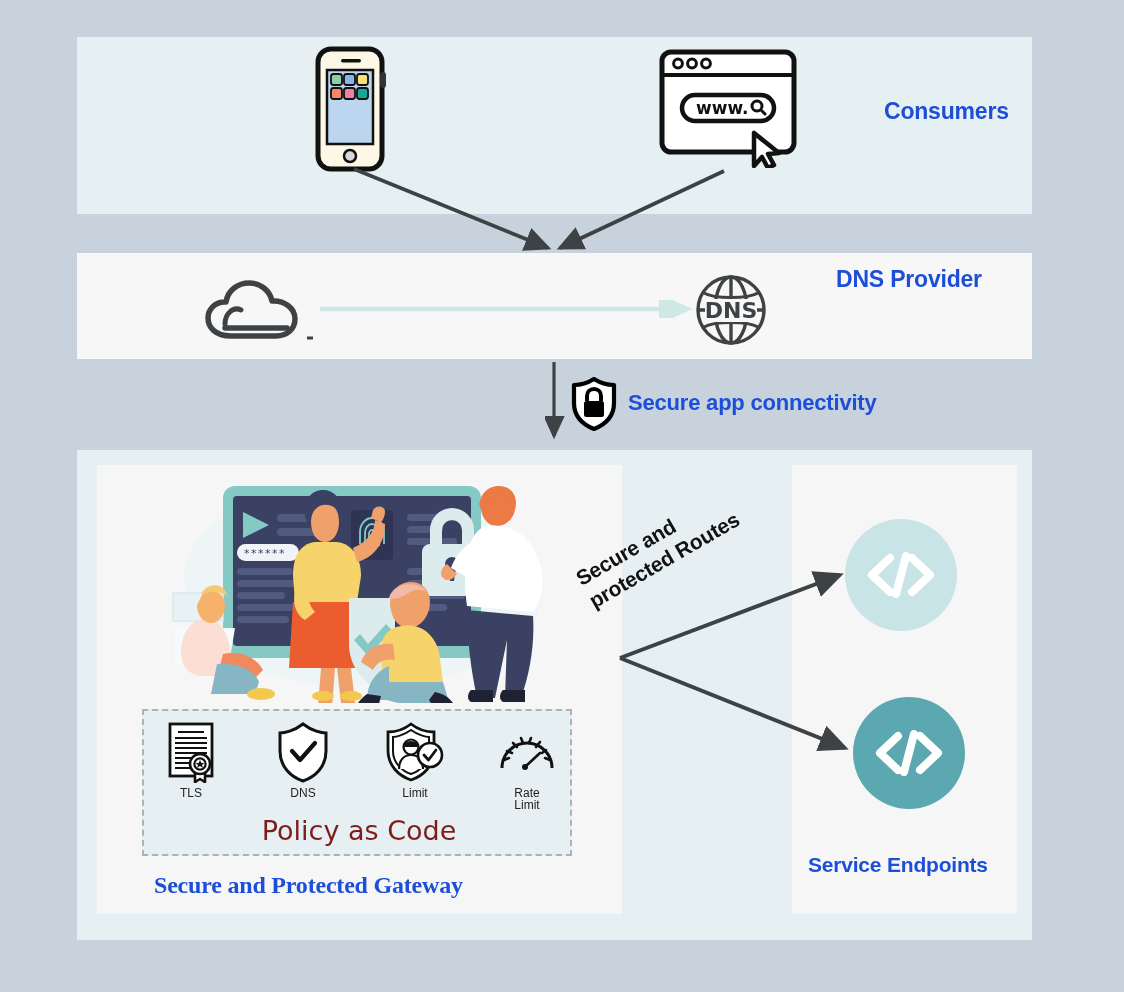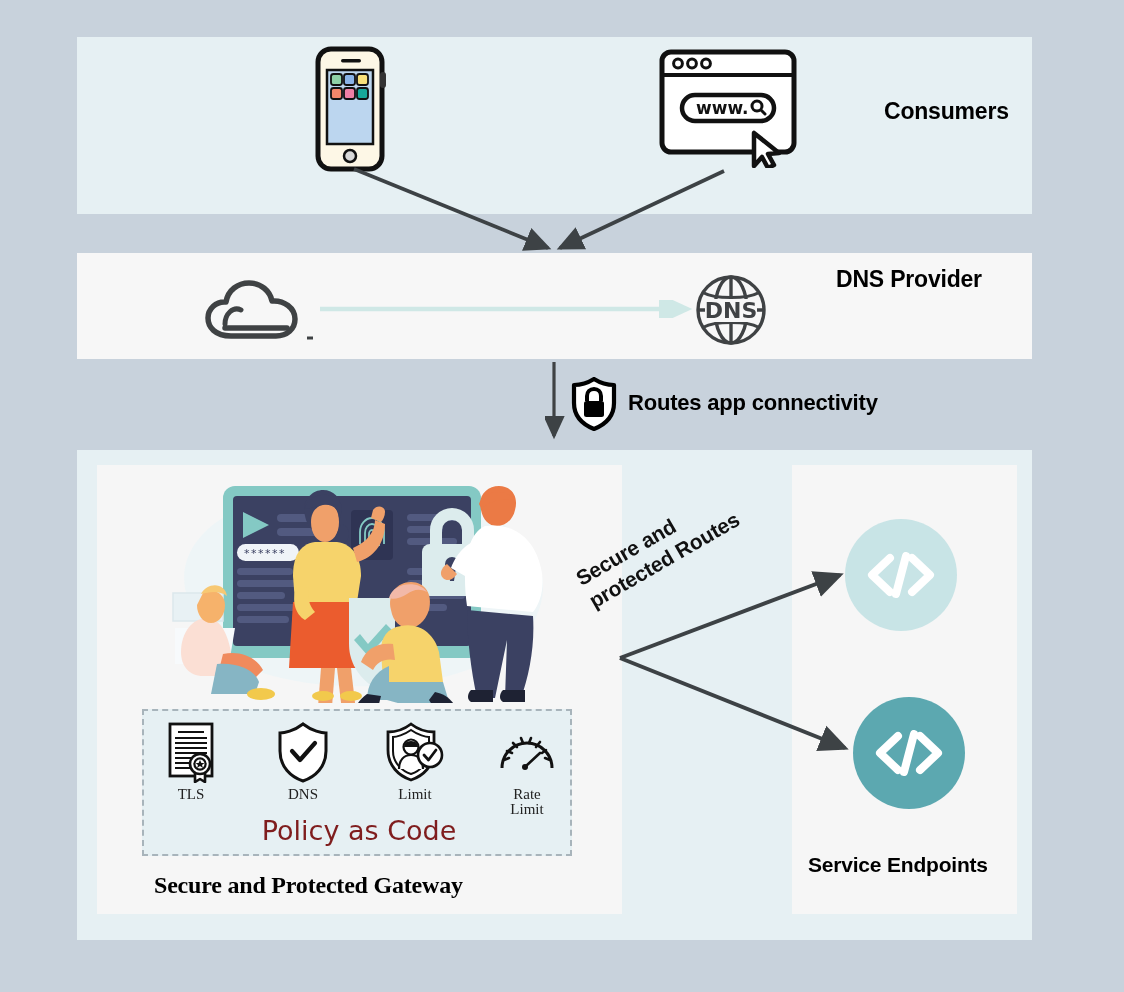--- a/index.html
+++ b/index.html
@@ -47,21 +47,21 @@
   }
   .panel-endpoints {
     position: absolute;
     left: 792px; top: 465px;
     width: 225px; height: 449px;
     background: #f6f6f6;
   }
   
   .lbl {
     position: absolute;
-    color: #000000;
+    color: #1d4ed8;
     font-weight: bold;
     white-space: nowrap;
   }
   .lbl-consumers { left: 884px; top: 98px;  font-size: 23px; letter-spacing: -0.2px; }
   .lbl-dns       { left: 836px; top: 266px; font-size: 23px; letter-spacing: -0.2px; }
   .lbl-secure-conn { left: 628px; top: 390px; font-size: 22px; letter-spacing: -0.2px; }
   .lbl-endpoints { left: 808px; top: 853px; font-size: 21px; letter-spacing: -0.2px; }
   .lbl-gateway   { left: 154px; top: 872px; font-size: 24px; letter-spacing: -0.2px; font-family: Liberation Serif, serif; }
   
   .policy-box {
@@ -82,26 +82,26 @@
     gap: 30px;
   }
   .policy-item {
     width: 82px;
     display: flex;
     flex-direction: column;
     align-items: center;
   }
   .policy-item .gfx { height: 66px; display:flex; align-items:flex-end; justify-content:center;}
   .policy-item .cap {
-    font-size: 15px;
+    font-size: 12px;
     color: #222;
     text-align: center;
     line-height: 1.03;
     margin-top: 4px;
-    font-family: Liberation Serif, serif;
+    font-family: Liberation Sans, sans-serif;
   }
   .policy-title {
     position: absolute;
     left: 0; top: 104px;
     width: 430px;
     text-align: center;
     font-size: 27px;
     color: #7f1d1d;
     font-family: "DejaVu Sans", sans-serif;
   }
@@ -221,21 +221,21 @@
   </svg>
 
   <div class="abs" style="left:570px; top:377px;">
     <svg width="48" height="54" viewBox="0 0 48 54">
       <path d="M24 2 C16 7 8 8 4 8 L4 26 C4 40 14 48 24 52 C34 48 44 40 44 26 L44 8 C40 8 32 7 24 2 Z" fill="#fff" stroke="#000" stroke-width="4.2" stroke-linejoin="round"></path>
       <path d="M17 24 L17 19 C17 15 20 12 24 12 C28 12 31 15 31 19 L31 24" fill="none" stroke="#000" stroke-width="4"></path>
       <rect x="14" y="24" width="20" height="16" rx="2.5" fill="#000"></rect>
     </svg>
   </div>
 
-  <div class="lbl lbl-secure-conn">Routes app connectivity</div>
+  <div class="lbl lbl-secure-conn">Secure app connectivity</div>
 
   <div class="band-gateway-outer"></div>
   <div class="panel-gateway"></div>
   <div class="panel-endpoints"></div>
 
   <div class="abs" style="left:145px; top:468px;">
     <svg width="430" height="235" viewBox="0 0 430 235">
 
       <path d="M40 120 C30 60 110 18 200 22 C300 26 400 50 398 120 C396 190 300 222 200 218 C100 214 50 180 40 120 Z" fill="#eef5f7"></path>
 

